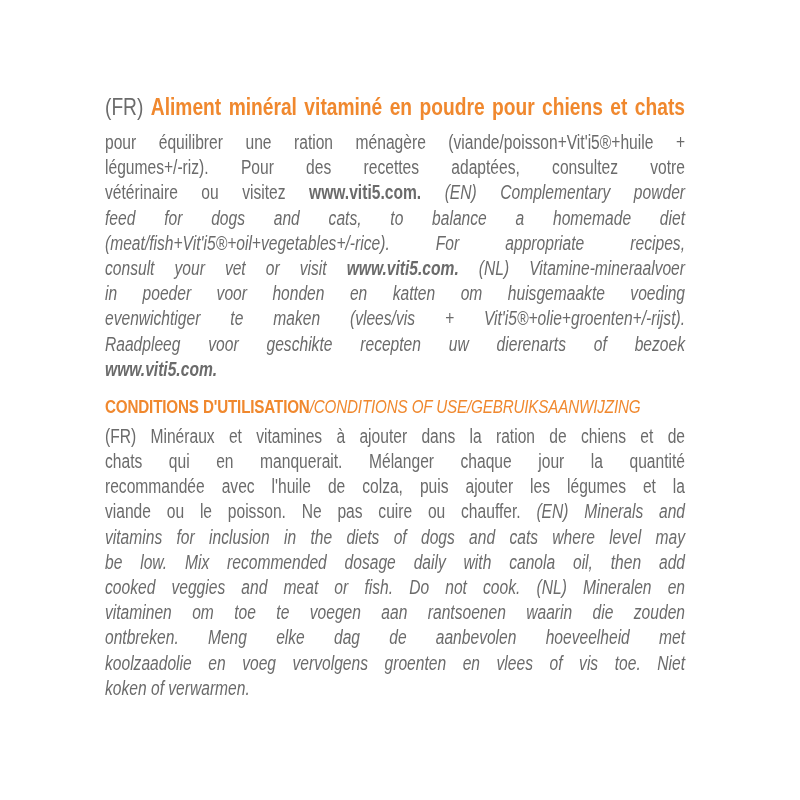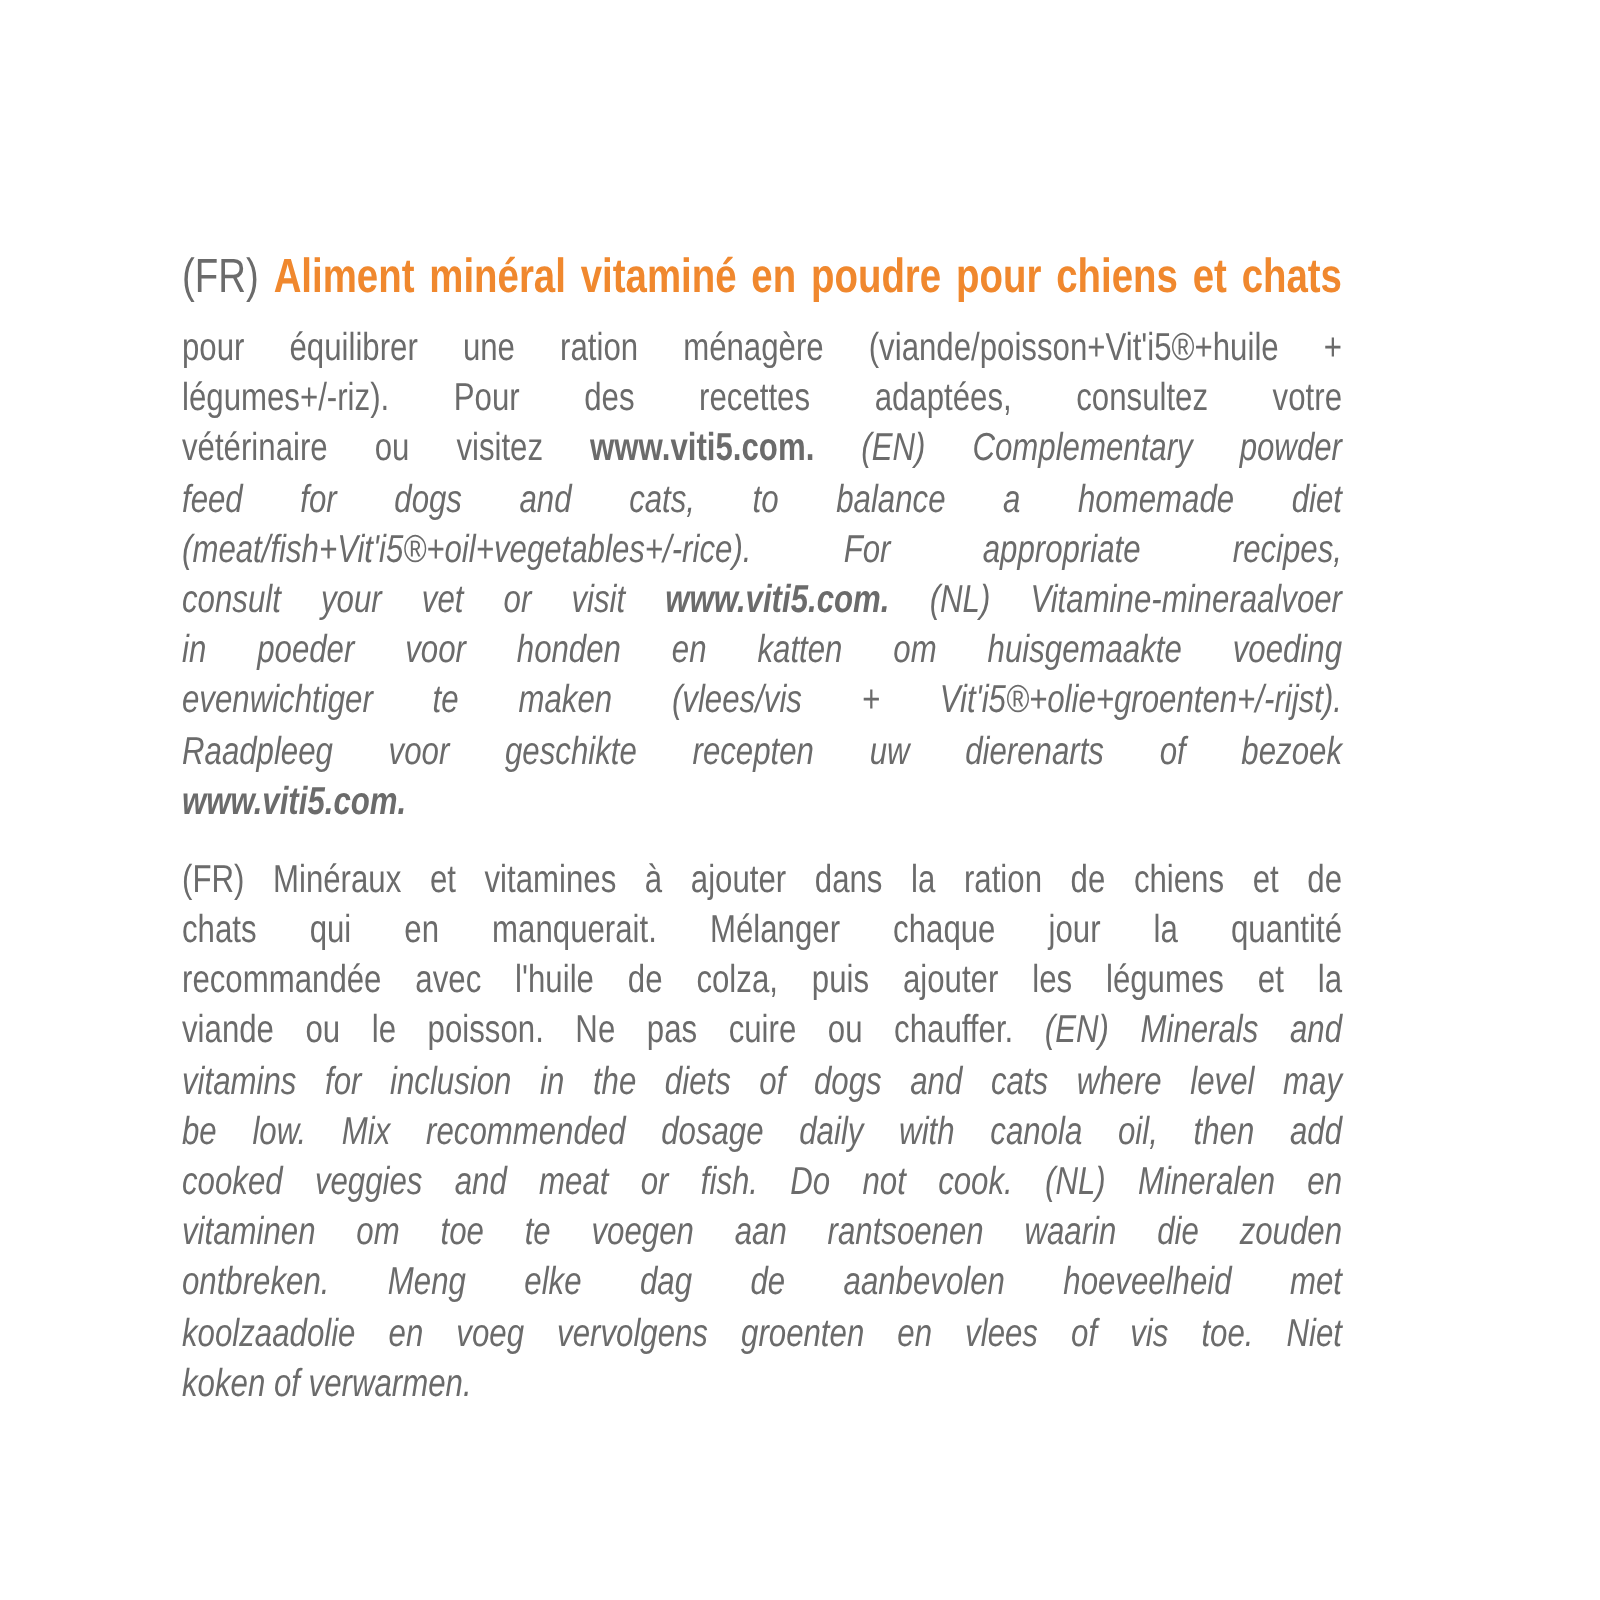--- a/index.html
+++ b/index.html
@@ -4,21 +4,21 @@
 <style>
   html,body { margin:0; padding:0; }
   body {
     width:800px; height:800px;
     background:#ffffff;
     font-family:"Liberation Sans", sans-serif;
     overflow:hidden;
     --orange:#f0882e;
     --gray:#6b6b6b;
   }
-  .sheet { position:absolute; left:91px; top:94px; width:580px;margin-top:32px; }
+  .sheet { position:absolute; left:105px; top:94px; width:580px; }
 
   
   .line {
     width:725px;
     transform:scaleX(0.8);
     transform-origin:0 0;
     color:var(--gray);
     font-size:19.5px;
     line-height:25.2px;
     height:25.2px;
@@ -53,20 +53,23 @@
       <div class="line j"><span class="r">légumes+/-riz). Pour des recettes adaptées, consultez votre</span></div>
       <div class="line j"><span class="r">vétérinaire ou visitez </span><span class="b">www.viti5.com.</span><span class="i"> (EN) Complementary powder</span></div>
       <div class="line j"><span class="i">feed for dogs and cats, to balance a homemade diet</span></div>
       <div class="line j"><span class="i">(meat/fish+Vit'i5®+oil+vegetables+/-rice). For appropriate recipes,</span></div>
       <div class="line j"><span class="i">consult your vet or visit </span><span class="bi">www.viti5.com.</span><span class="i"> (NL) Vitamine-mineraalvoer</span></div>
       <div class="line j"><span class="i">in poeder voor honden en katten om huisgemaakte voeding</span></div>
       <div class="line j"><span class="i">evenwichtiger te maken (vlees/vis + Vit'i5®+olie+groenten+/-rijst).</span></div>
       <div class="line j"><span class="i">Raadpleeg voor geschikte recepten uw dierenarts of bezoek</span></div>
       <div class="line"><span class="bi">www.viti5.com.</span></div>
     </div>
+  <div class="h2-wrap">
+      <div class="line"><span class="ob">CONDITIONS D'UTILISATION</span><span class="oi">/CONDITIONS OF USE/GEBRUIKSAANWIJZING</span></div>
+    </div>
   <div class="para2-wrap">
       <div class="line j"><span class="r">(FR) Minéraux et vitamines à ajouter dans la ration de chiens et de</span></div>
       <div class="line j"><span class="r">chats qui en manquerait. Mélanger chaque jour la quantité</span></div>
       <div class="line j"><span class="r">recommandée avec l'huile de colza, puis ajouter les légumes et la</span></div>
       <div class="line j"><span class="r">viande ou le poisson. Ne pas cuire ou chauffer. </span><span class="i">(EN) Minerals and</span></div>
       <div class="line j"><span class="i">vitamins for inclusion in the diets of dogs and cats where level may</span></div>
       <div class="line j"><span class="i">be low. Mix recommended dosage daily with canola oil, then add</span></div>
       <div class="line j"><span class="i">cooked veggies and meat or fish. Do not cook. (NL) Mineralen en</span></div>
       <div class="line j"><span class="i">vitaminen om toe te voegen aan rantsoenen waarin die zouden</span></div>
       <div class="line j"><span class="i">ontbreken. Meng elke dag de aanbevolen hoeveelheid met</span></div>

